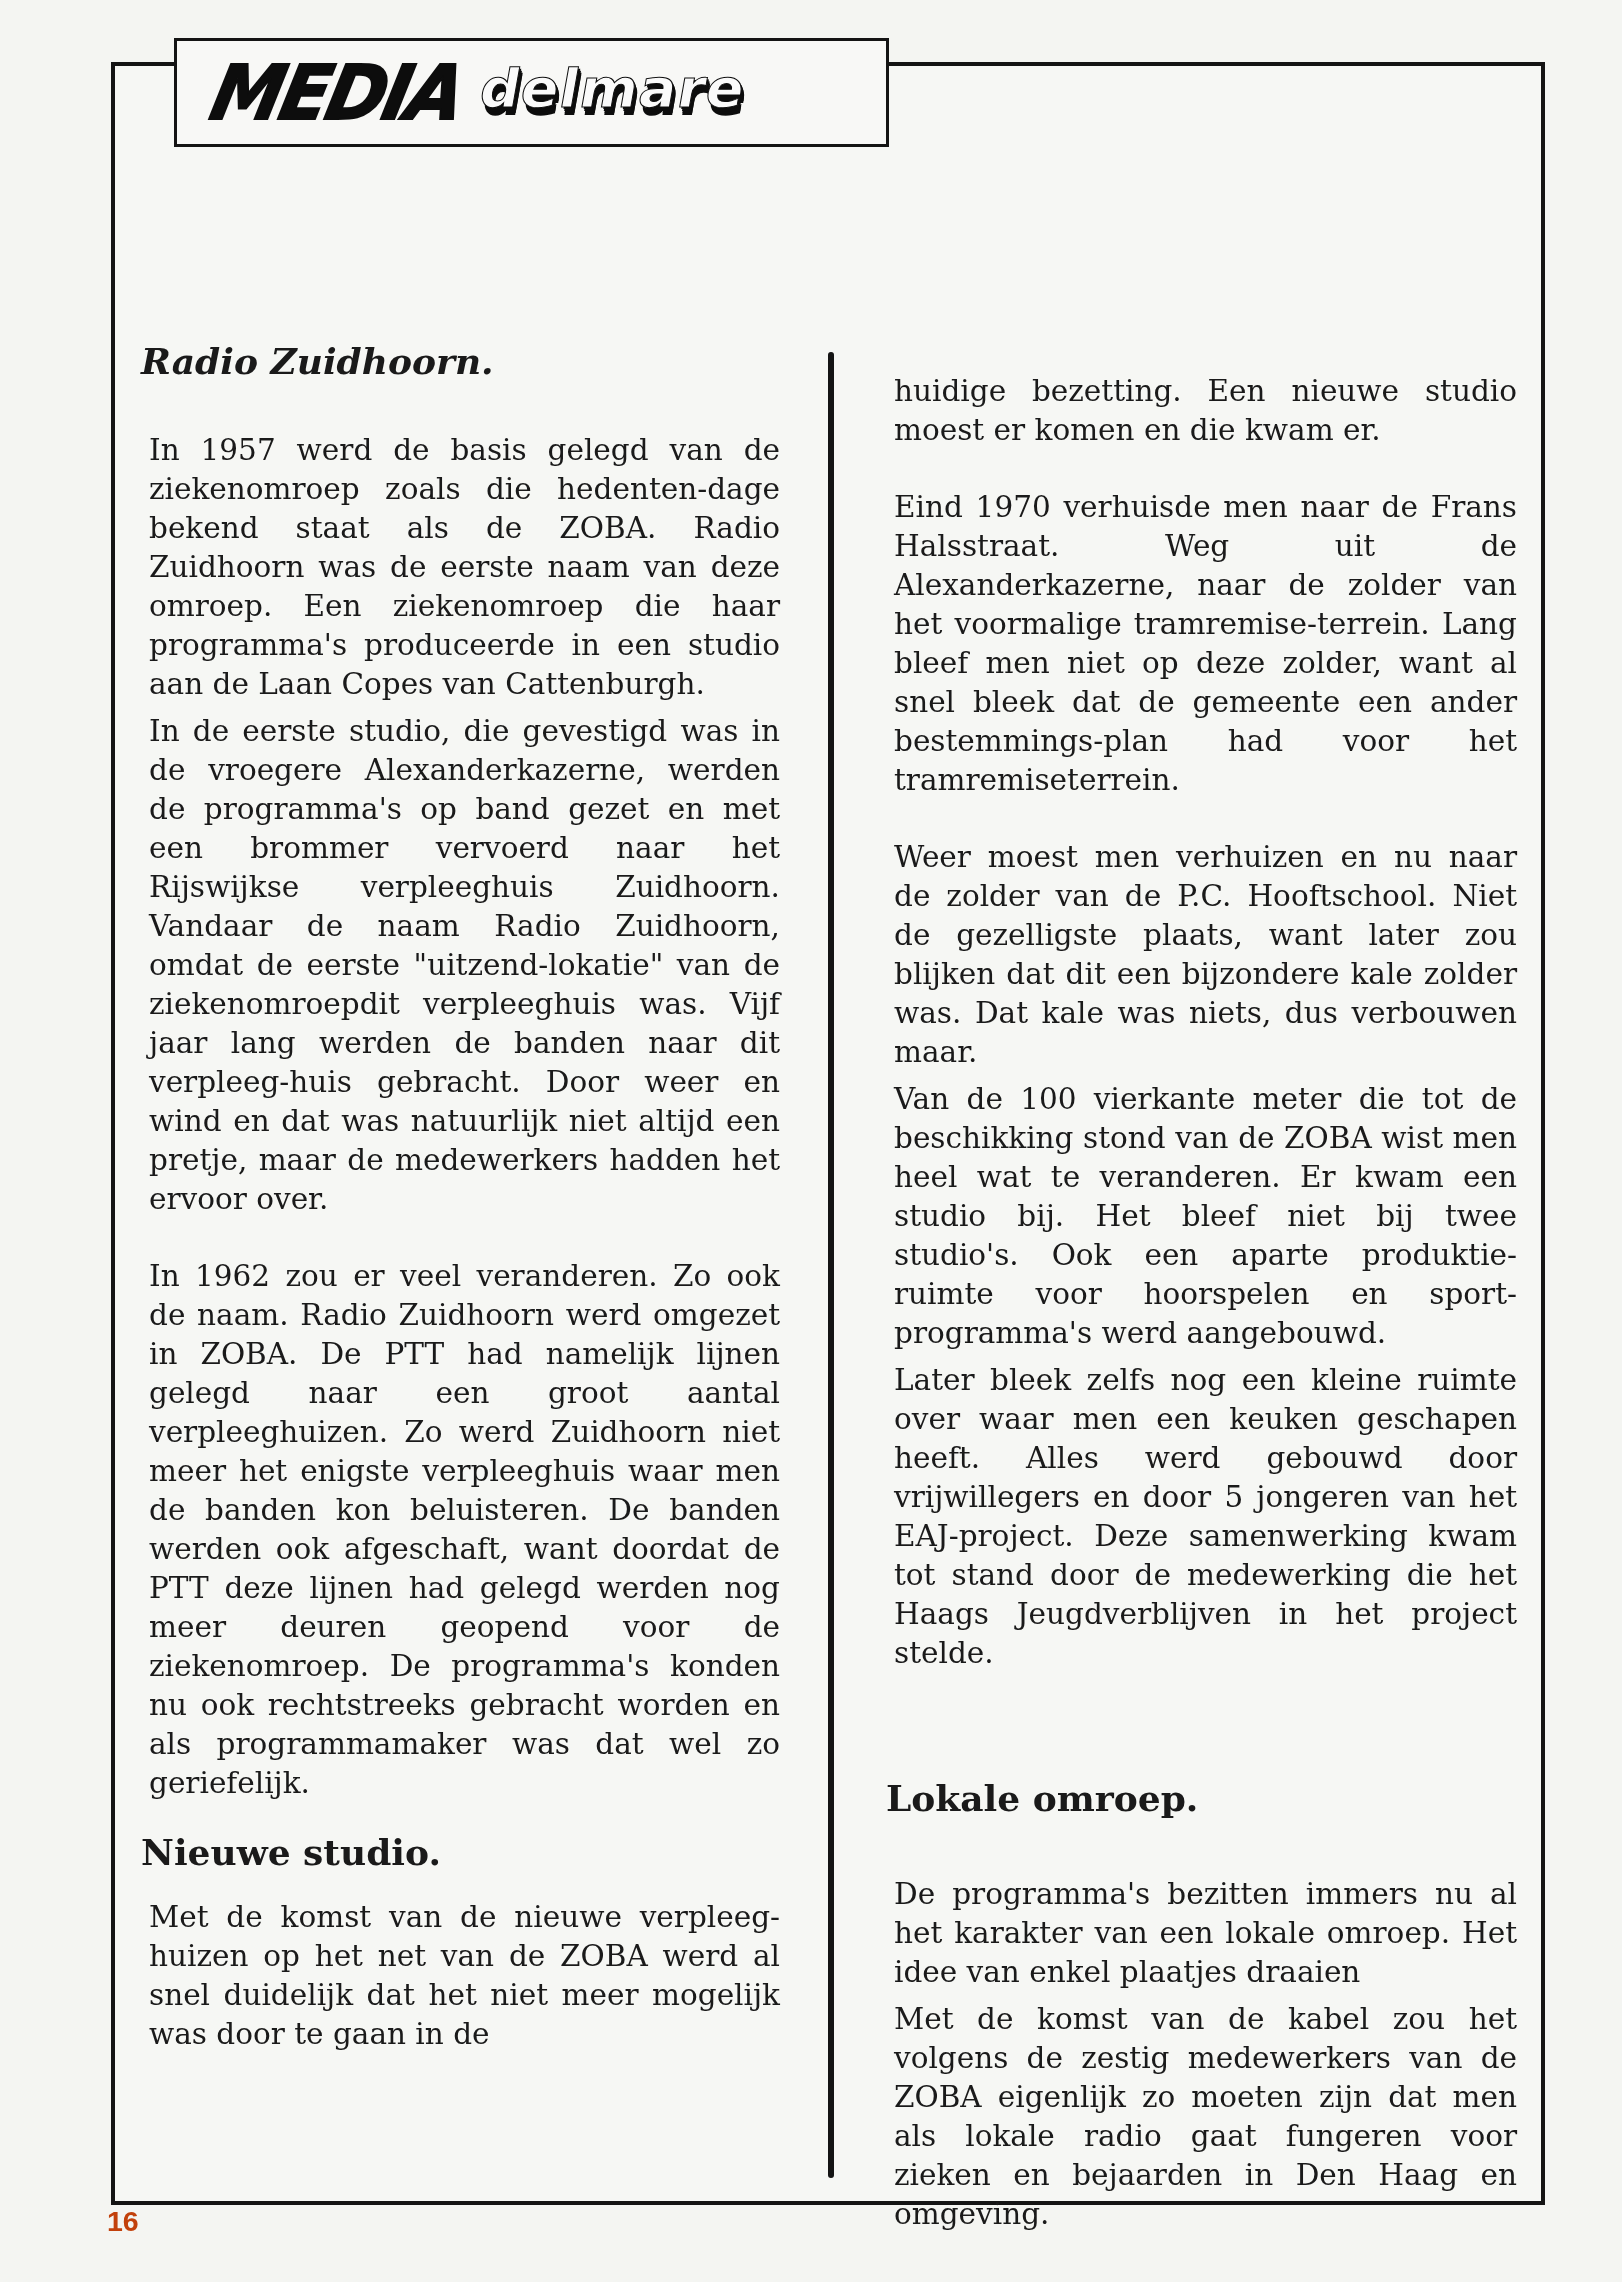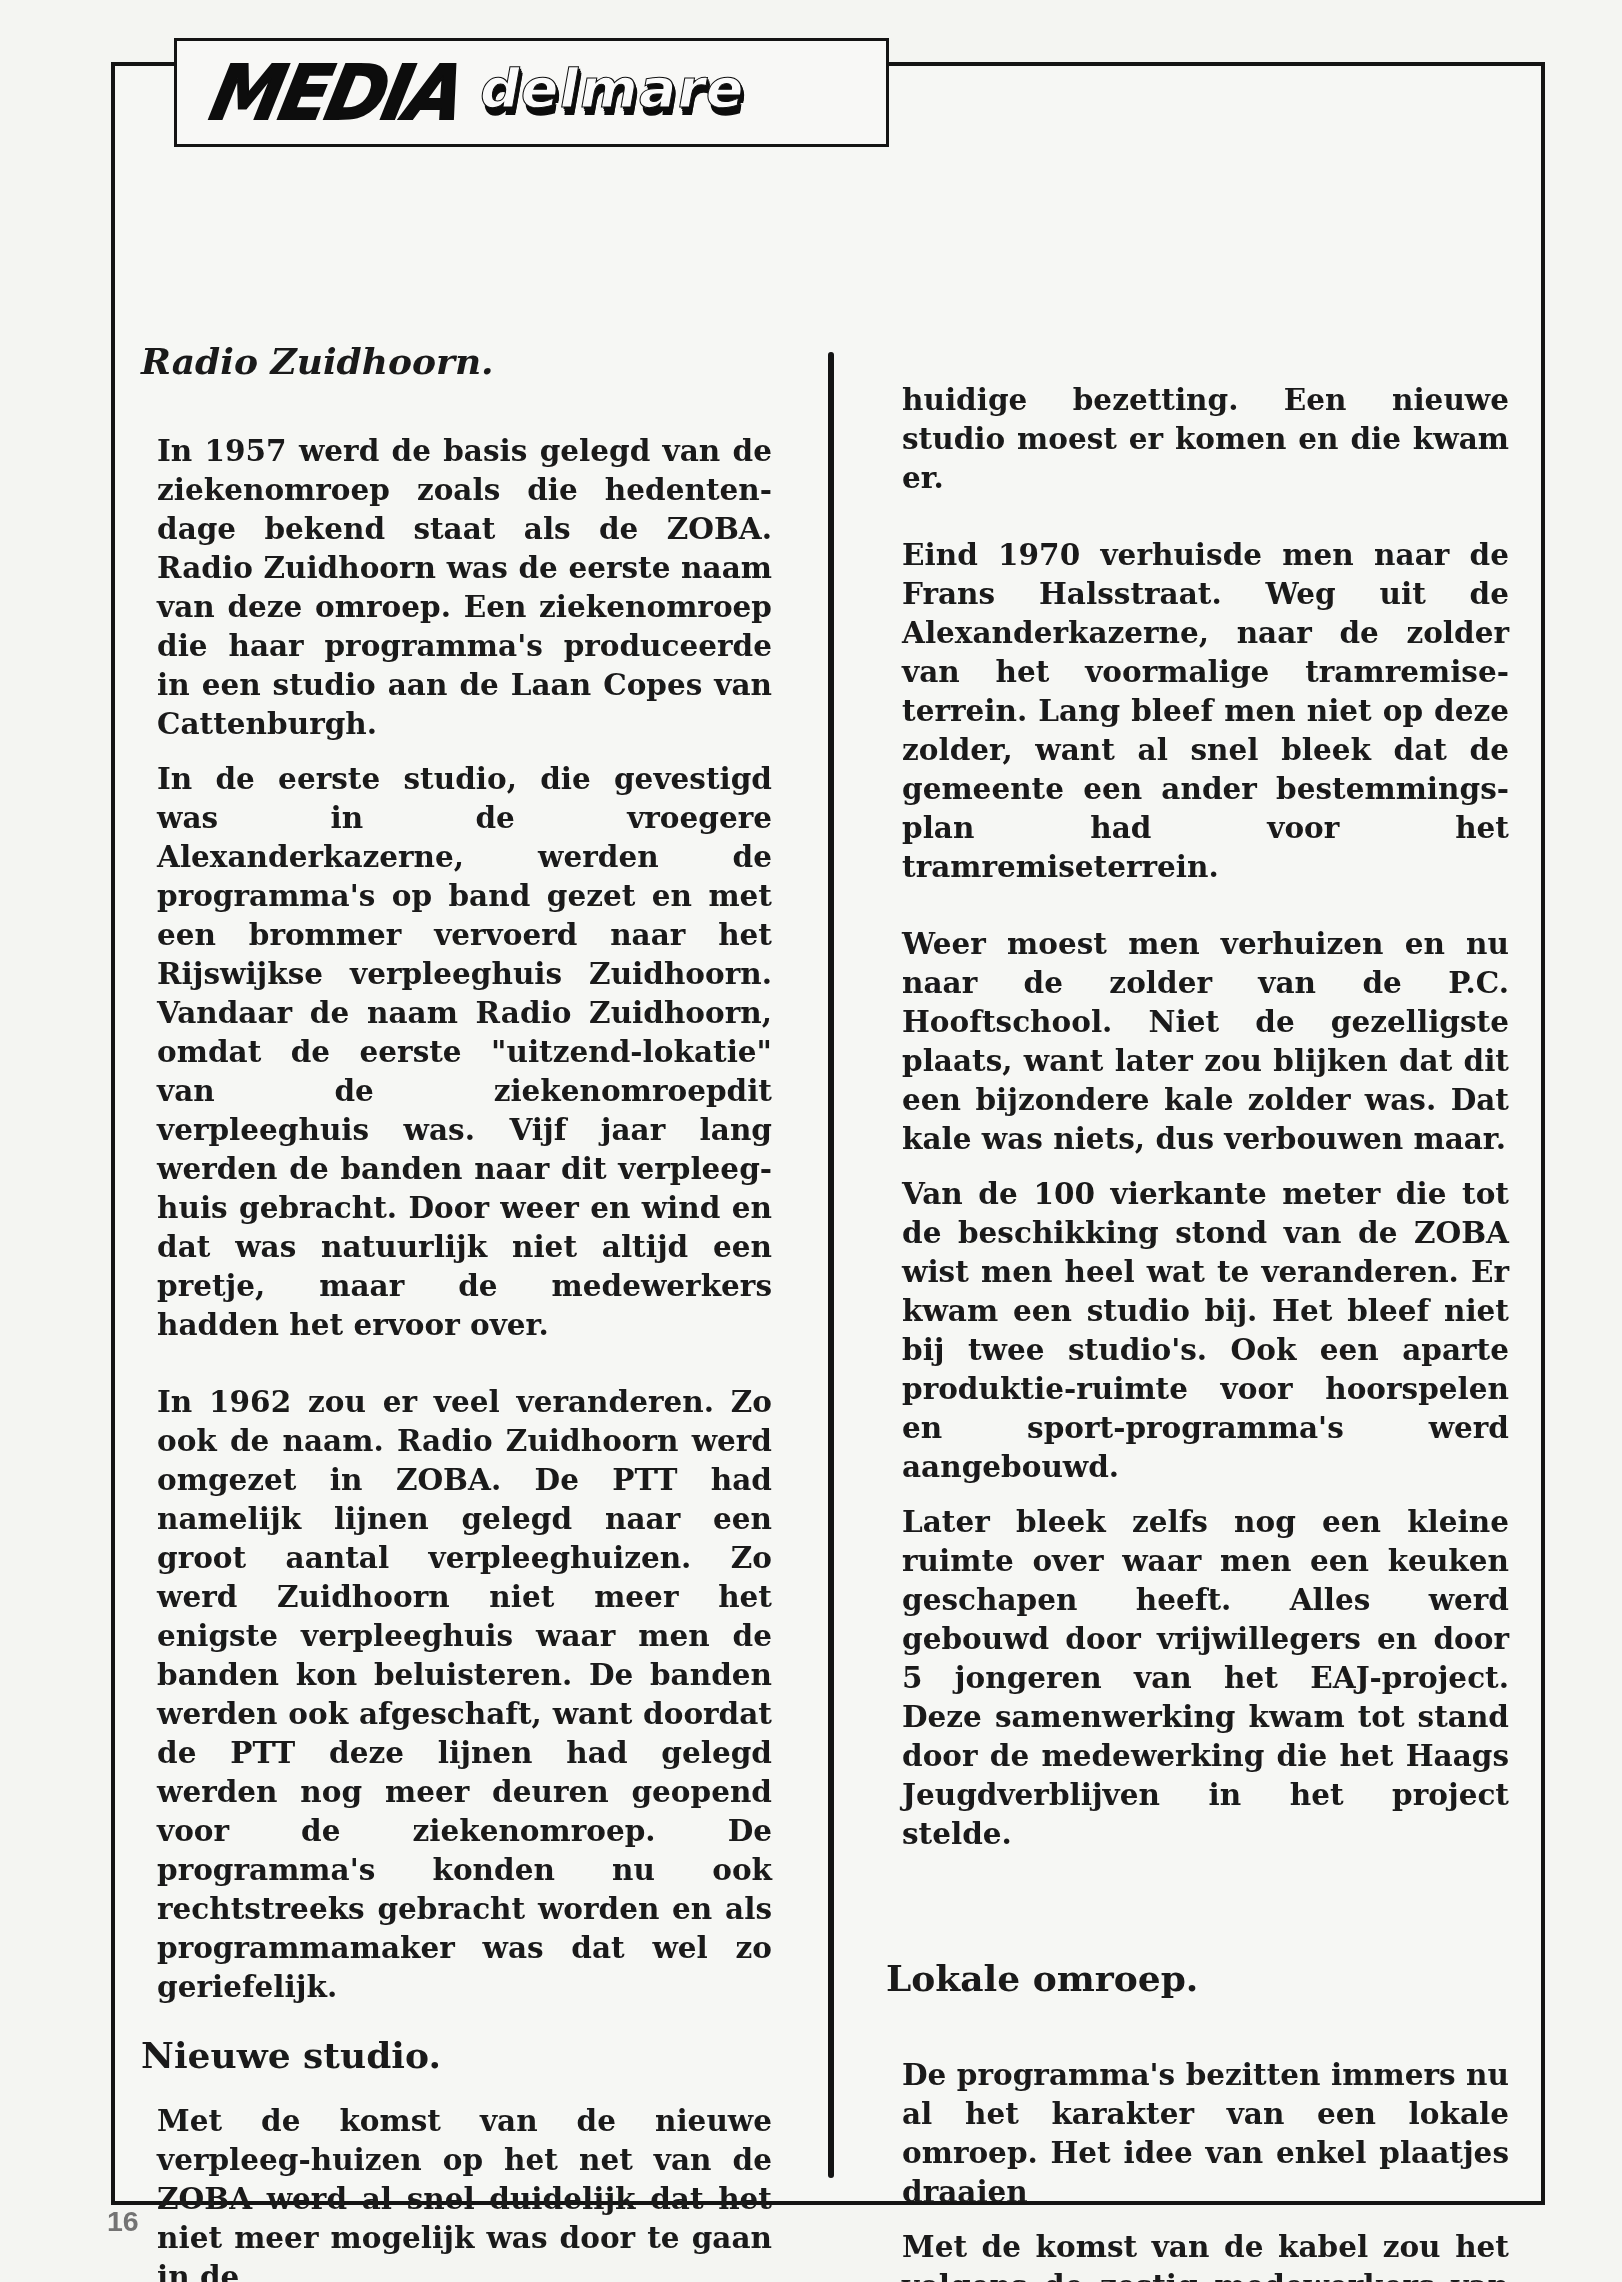--- a/index.html
+++ b/index.html
@@ -54,21 +54,21 @@
     position: relative; top: -3.8px;
   }
   .col {
     position: absolute;
     font-size: 29.5px;
     line-height: 39px;
     text-align: justify;
   }
   .col-left { left: 141px; top: 339px; width: 647px; }
   .col-right { left: 886px; top: 364px; width: 639px; }
-  .col p { margin: 16px; font-weight: bold; }
+  .col p { margin: 8px; }
   .col p.gap { margin-top: 38px; }
   .col h2 {
     font-family: "DejaVu Serif", serif;
     font-weight: bold;
     font-size: 36px;
     margin: 0;
     line-height: 44px;
     text-align: left;
   }
   .col-left h2.first { margin-bottom: 48px; font-style: italic; }
@@ -80,21 +80,21 @@
     width: 5.7px; height: 1826px;
     background: #141414;
     border-radius: 2.9px;
   }
   .page-number {
     position: absolute;
     left: 107px; top: 2205px;
     font-family: "Liberation Sans", sans-serif;
     font-weight: bold;
     font-size: 28.5px;
-    color: #737373;
+    color: #c2410c;
   }
 </style>
 </head>
 <body>
 
 <div class="frame"></div>
 
 <div class="masthead">
   <span class="mast-media">MEDIA</span>
   <span class="mast-delmare">delmare</span>

